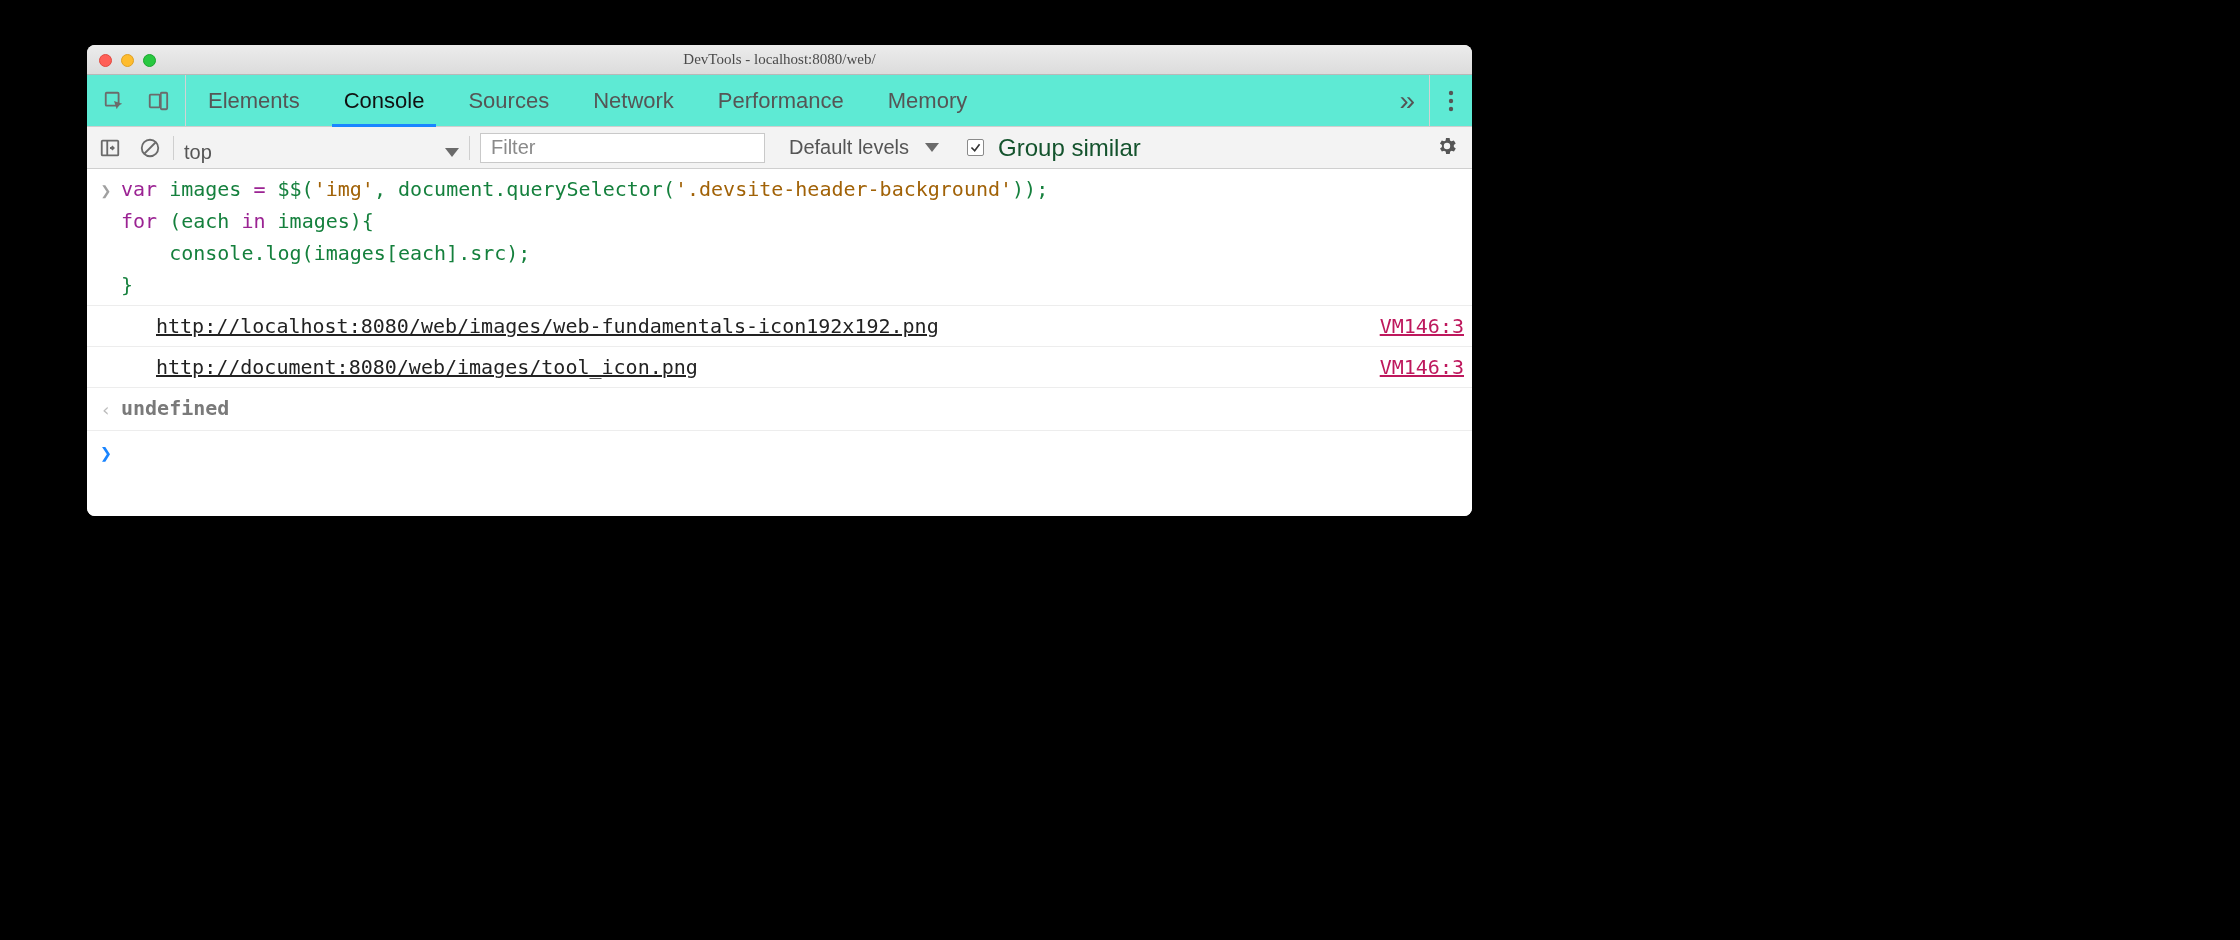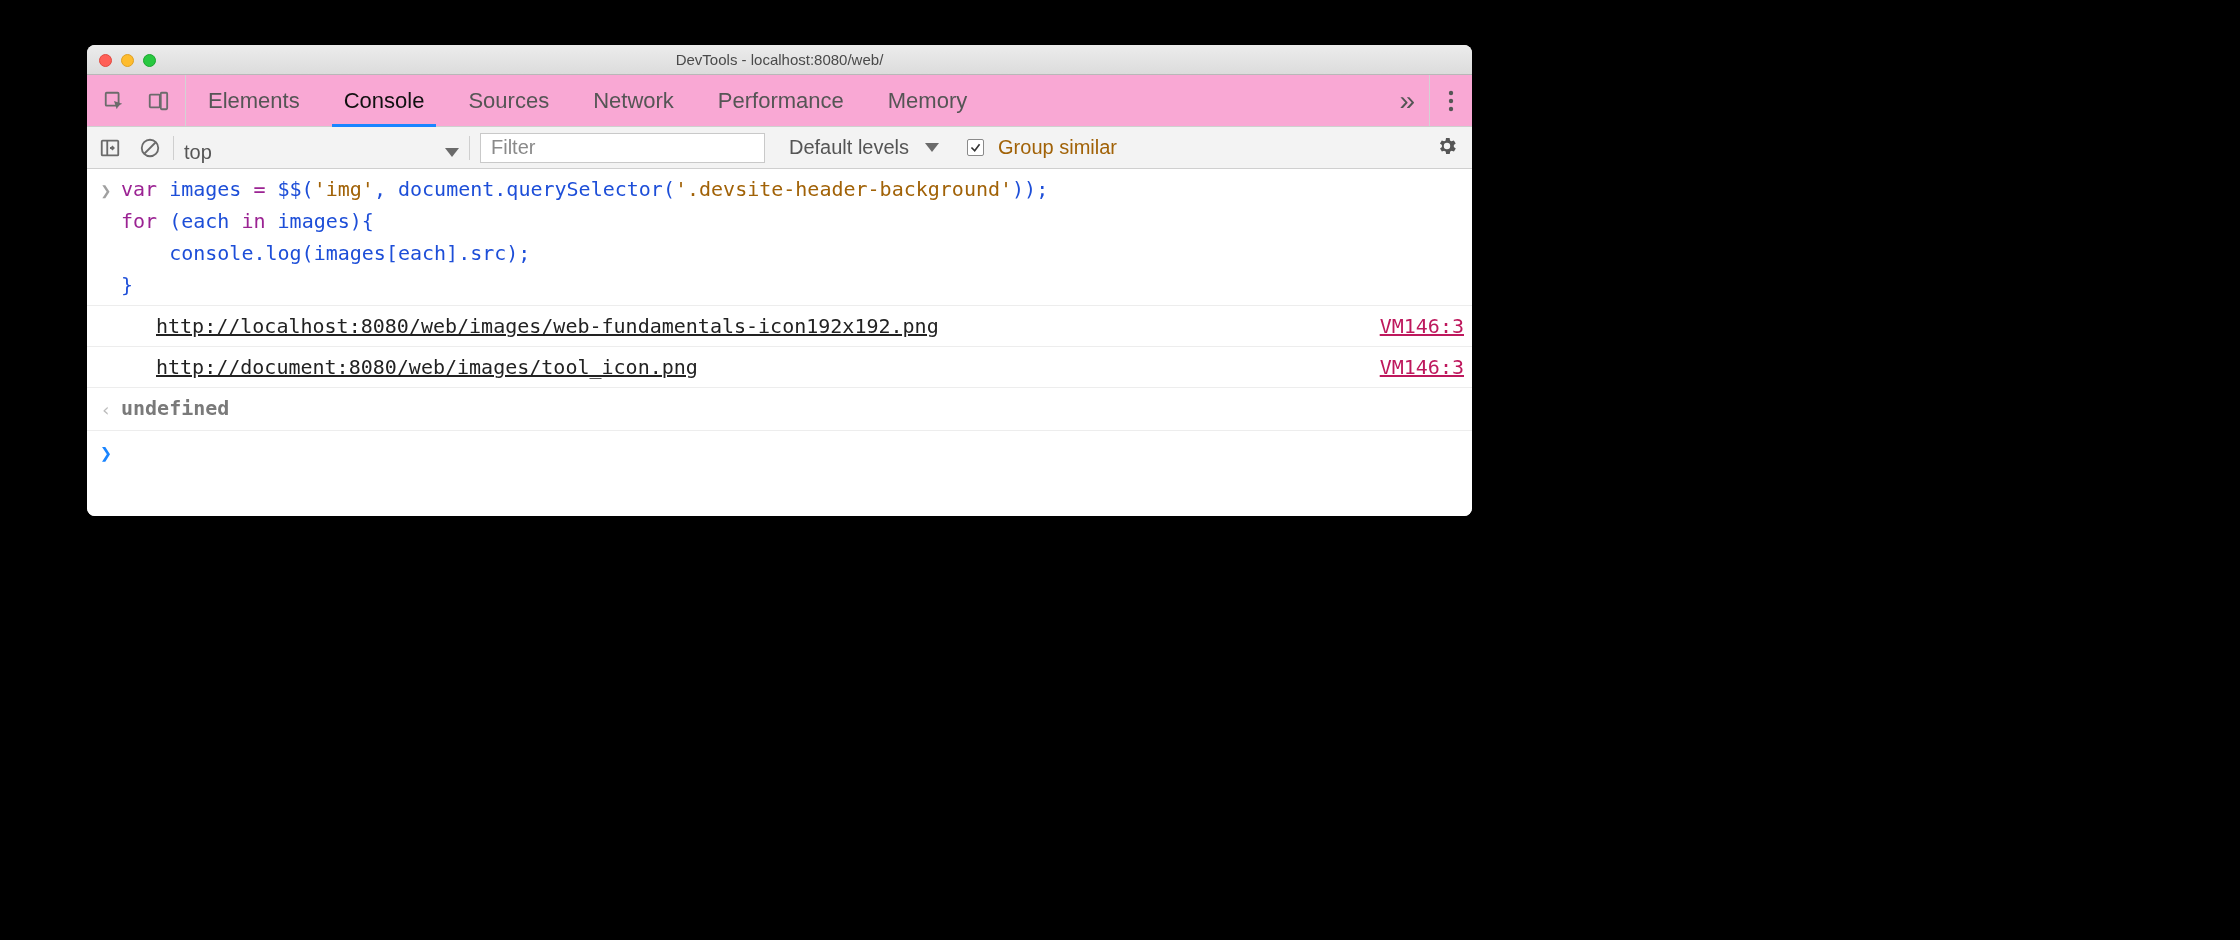--- a/index.html
+++ b/index.html
@@ -15,33 +15,34 @@
     overflow: hidden;
     display: flex; flex-direction: column;
   }
   
   .titlebar {
     height: 30px;
     background: linear-gradient(#ececec, #dcdcdc);
     border-bottom: 1px solid #b8b8b8;
     display: flex; align-items: center;
     position: relative;
+    font-family: Liberation Serif, serif;
   }
   .traffic { display: flex; gap: 9px; position: absolute; left: 12px; top: 9px; }
   .tl-dot { width: 13px; height: 13px; border-radius: 50%; }
   .tl-close { background: #ff5f57; border: 1px solid #e1493f; }
   .tl-min   { background: #febc2e; border: 1px solid #dfa023; }
   .tl-max   { background: #28c840; border: 1px solid #1ba62f; }
   .title-text { flex: 1; text-align: center; font-size: 15px; color: #4a4a4a; }
   
   .tabs {
     height: 52px;
     display: flex; align-items: stretch;
     border-bottom: 1px solid #cfcfcf;
-    background: #f9a8d4;
+    background: #5eead4;
   }
   .tool-group { display: flex; align-items: center; padding: 0 14px; gap: 18px; border-right: 1px solid #d3d3d3; }
   .icon-btn { width: 26px; height: 26px; display: flex; align-items: center; justify-content: center; color: #6b6b6b; }
   .icon-btn svg { width: 22px; height: 22px; }
   .tab-list { display: flex; align-items: stretch; }
   .tab {
     padding: 0 22px; display: flex; align-items: center;
     font-size: 22px; color: #555; position: relative;
   }
   .tab.active { color: #111; }
@@ -69,33 +70,33 @@
   .filter {
     width: 285px; height: 30px;
     background: #fff; border: 1px solid #c9c9c9;
     font-size: 20px; padding: 0 10px; color: #333;
     outline: none;
   }
   .filter::placeholder { color: #8a8a8a; }
   .levels { display: flex; align-items: center; gap: 16px; font-size: 20px; color: #555; padding: 0 14px;}
   .chk { width: 17px; height: 17px; border: 1px solid #8a8a8a; display: inline-flex; align-items: center; justify-content: center; background: #fff; border-radius: 2px;}
   .chk svg { width: 13px; height: 13px; }
-  .group-lbl { font-size: 20px; color: #a16207; padding-left: 6px;}
+  .group-lbl { font-size: 24px; color: #14532d; padding-left: 6px;}
   .spacer { flex: 1; }
   .gear { padding: 0 14px; color: #555; }
   .gear svg { width: 22px; height: 22px; }
   
   .console-body { flex: 1; font-family: Menlo, Consolas, monospace; font-size: 20px; line-height: 32px; background: #fff; overflow: hidden;}
   .row { display: flex; border-bottom: 1px solid #ededed; padding: 4px 8px 4px 4px;}
   .gutter { width: 30px; flex: none; color: #a0a0a0; font-size: 18px; display: flex; justify-content: center; padding-top: 2px;}
   .content { flex: 1; white-space: pre; overflow: hidden;}
   .src { flex: none; color: #be185d; text-decoration: underline; padding-left: 18px;}
   .kw { color: #9b2393; }
   .str { color: #a16207; }
-  .plain { color: #1d4ed8; }
+  .plain { color: #15803d; }
   .link { color: #222; text-decoration: underline; margin-left: 35px; }
   .undef { color: #7a7a7a; font-weight: bold; }
   .prompt-row { display: flex; padding: 6px 8px 0 4px;}
   .blue-chev { color: #1a85ff; font-weight: bold; font-size: 20px; width: 30px; display:flex; justify-content:center;}
   .left-chev { color: #bcbcbc; font-size: 18px;}
 </style>
 </head>
 <body>
 
 <div class="stage">

